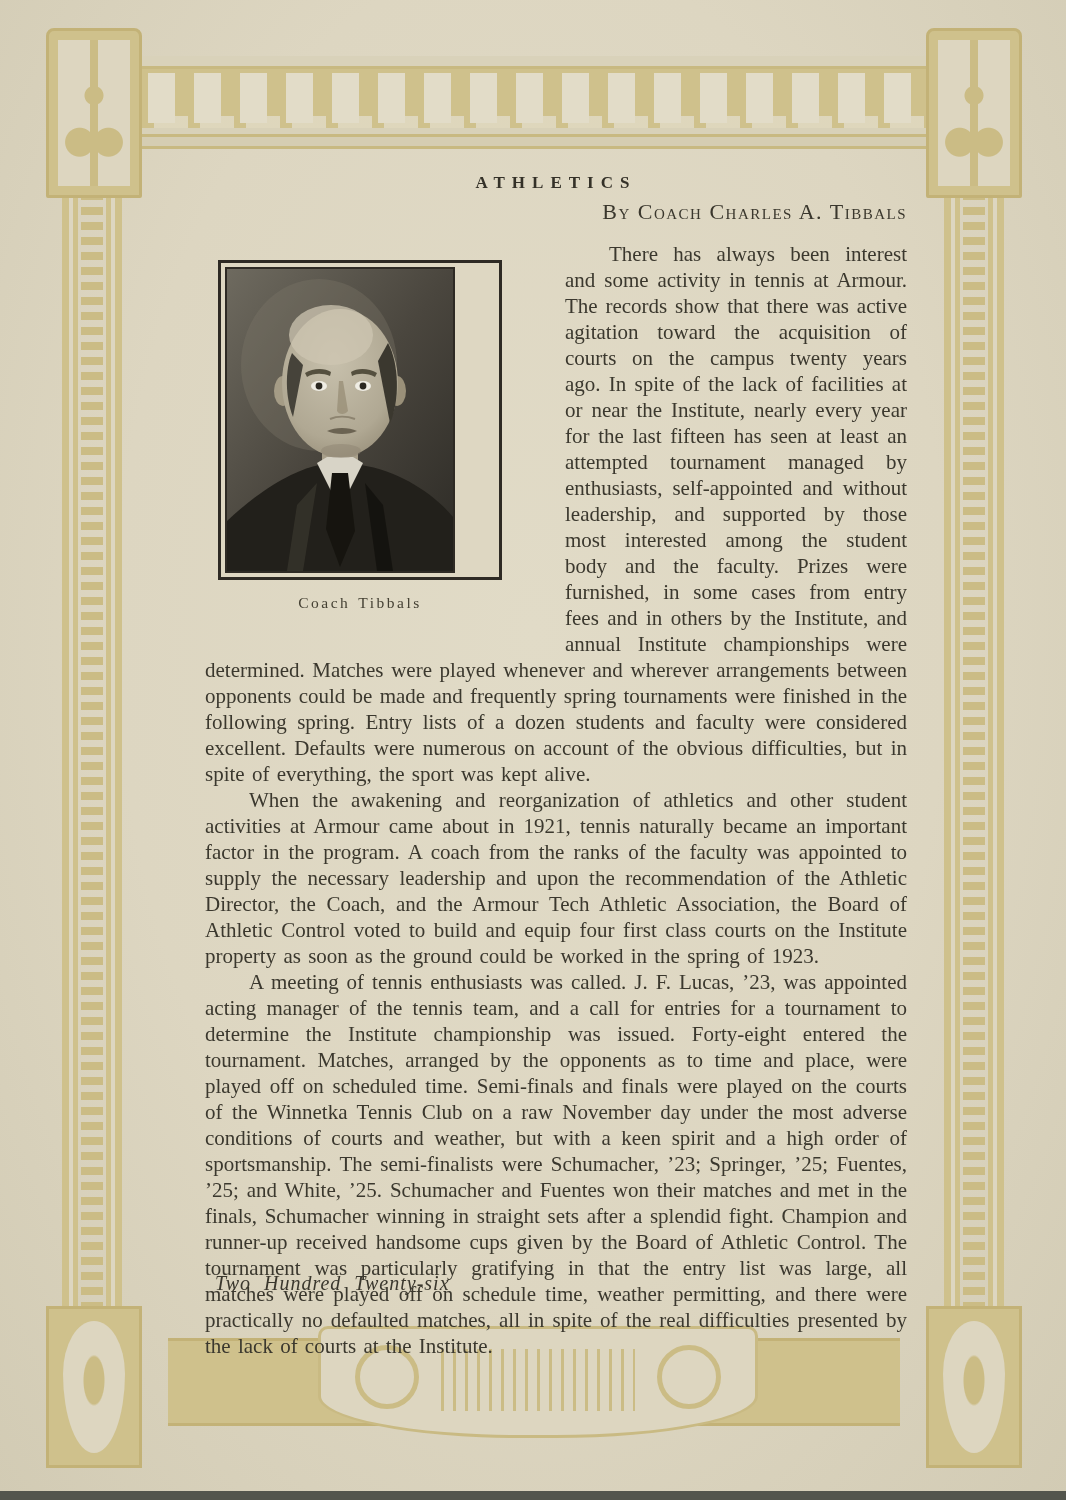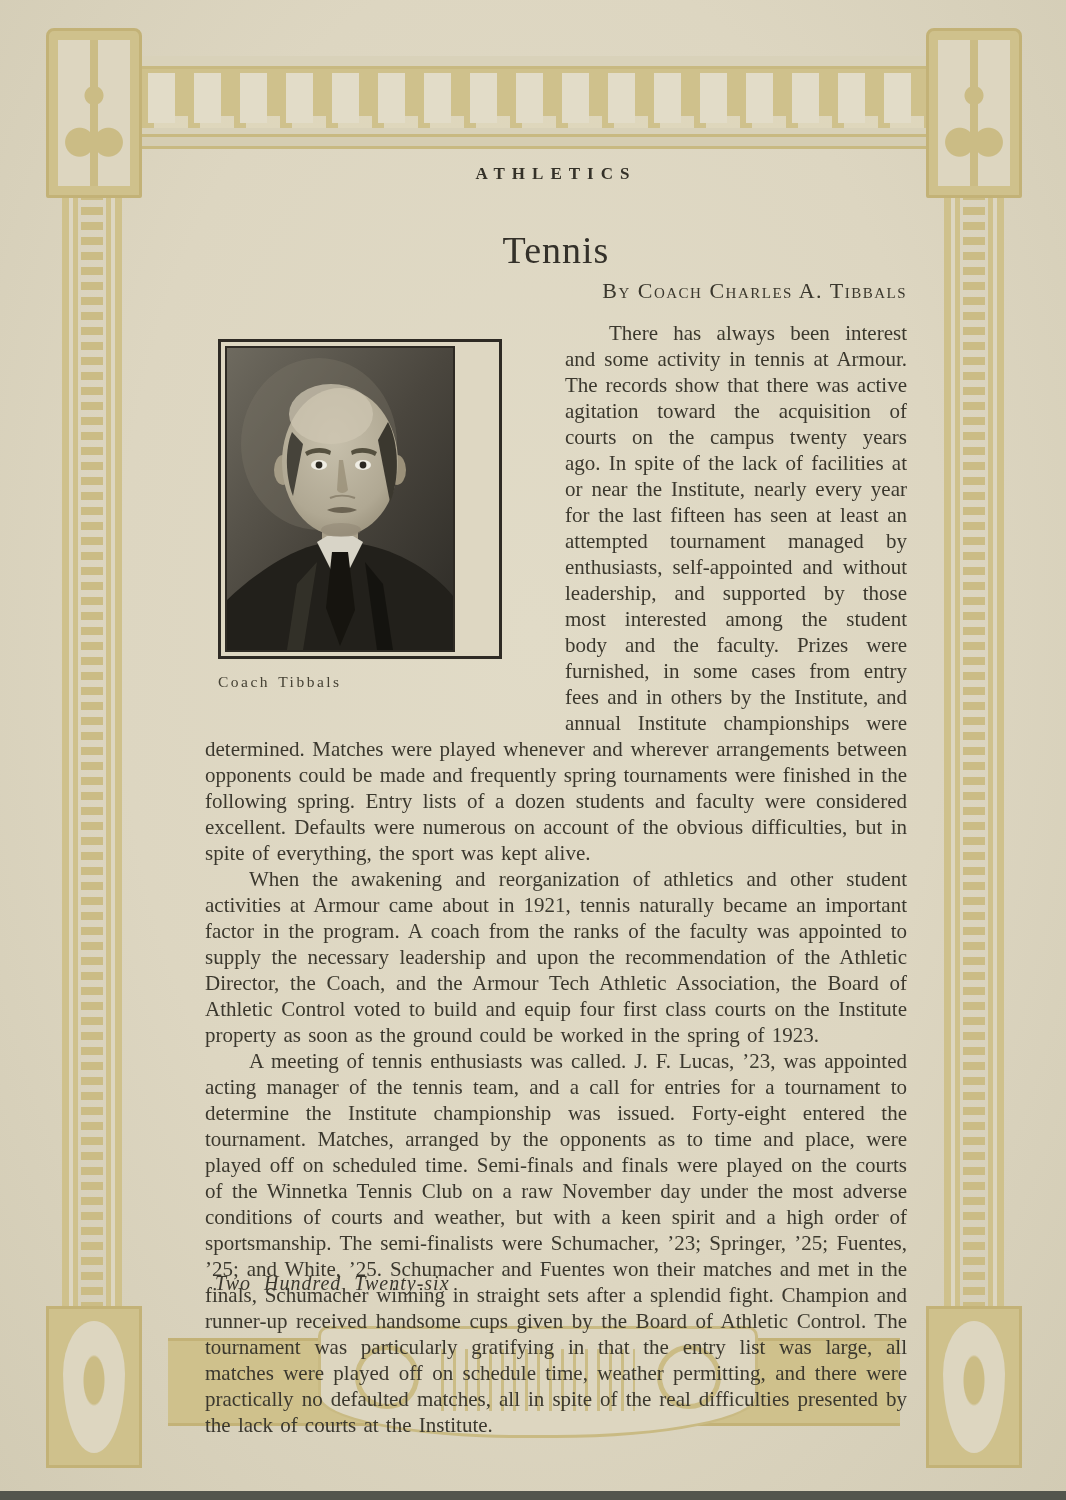--- a/index.html
+++ b/index.html
@@ -50,28 +50,28 @@
      border:3px solid #c9ba83;box-sizing:border-box;
      border-radius:10px 10px 46% 46%/10px 10px 42px 42px;}
   .cartouche .gate{position:absolute;left:120px;right:120px;top:20px;bottom:24px;
      background:repeating-linear-gradient(90deg,#cbbc85 0 3px,rgba(0,0,0,0) 3px 12px);}
   .cartouche .scroll{position:absolute;top:16px;width:64px;height:64px;border:5px solid #cbbc85;
      border-radius:50%;box-sizing:border-box;}
   .cartouche .scroll.l{left:34px;} .cartouche .scroll.r{right:34px;}
   .scan-strip{left:0;right:0;bottom:0;height:9px;background:#53554d;}
 
   
-  .content{position:absolute;left:205px;top:164px;width:702px;font-family:Liberation Serif, serif;}
+  .content{position:absolute;left:205px;top:173px;width:702px;font-family:Liberation Serif, serif;}
   .section-header{text-align:center;font-size:17px;font-weight:bold;letter-spacing:7px;color:#343128;}
   .title{text-align:center;font-size:38px;letter-spacing:1px;margin-top:44px;color:#34312a;}
   .byline{text-align:right;font-size:22px;font-variant:small-caps;letter-spacing:1.5px;margin-top:6px;color:#3a372d;}
   .article{margin-top:16px;font-size:21px;line-height:26px;text-align:justify;word-spacing:2px;}
   .para{text-indent:44px;}
 
-  figure.portrait{float:left;width:284px;margin:12px 56px 28px 6px;padding:7px;}
+  figure.portrait{float:left;width:284px;margin:12px 56px 28px 6px;text-align:center;padding:7px;}
   .photo-frame{border:3px solid #2e2a24;padding:4px;background:#ded7c2;}
   .photo-inner{display:block;border:2px solid #2e2a24;}
   figcaption{margin-top:10px;font-size:15.5px;letter-spacing:2.5px;color:#454134;text-indent:0;}
 
   .page-number{position:absolute;left:215px;top:1272px;font-style:italic;font-size:20px;
      letter-spacing:1px;word-spacing:7px;color:#3a372d;}
 </style>
 </head>
 <body>
 
@@ -102,21 +102,20 @@
   <div class="orn bottom-band"></div>
   <div class="orn cartouche">
     <div class="scroll l"></div>
     <div class="gate"></div>
     <div class="scroll r"></div>
   </div>
   <div class="orn scan-strip"></div>
 
   <div class="content">
     <div class="section-header">ATHLETICS</div>
-    <div class="title">Tennis</div>
     <div class="byline">By Coach Charles A. Tibbals</div>
 
     <div class="article">
       <div class="para">
         <figure class="portrait">
           <div class="photo-frame">
             <svg class="photo-inner" width="226" height="302" viewBox="0 0 226 302" xmlns="http://www.w3.org/2000/svg">
               <defs>
                 <linearGradient id="bg" x1="0" y1="0" x2="1" y2="1">
                   <stop offset="0" stop-color="#6e6a5f"></stop>

